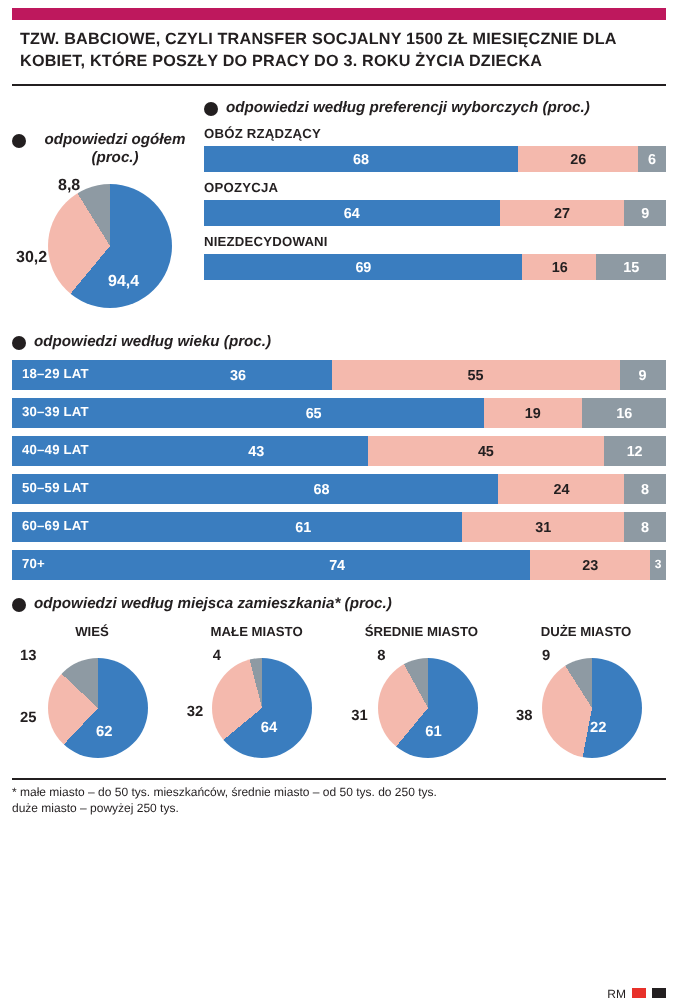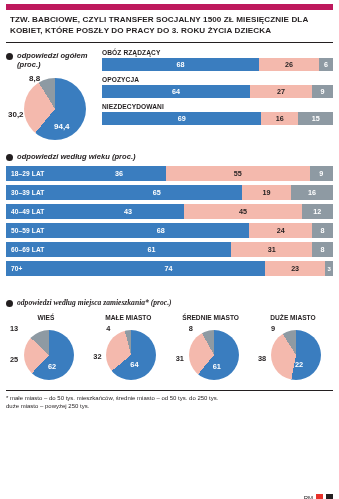--- a/index.html
+++ b/index.html
@@ -85,35 +85,39 @@
 
 <div class="page">
 
   <div class="title-bar">
     <div class="t">TZW. BABCIOWE, CZYLI TRANSFER SOCJALNY 1500 ZŁ MIESIĘCZNIE DLA KOBIET, KTÓRE POSZŁY DO PRACY DO 3. ROKU ŻYCIA DZIECKA</div>
   </div>
 
   <div class="top-block">
 
     <div class="top-left">
-      <div class="sec" style="margin-top:8px;">
+      <div class="sec" style="margin-top:22px;text-align:center;">
         <span class="bullet"></span>
         <span class="sec-txt">odpowiedzi ogółem (proc.)</span>
       </div>
 
       <div class="pie-wrap" style="height:74px;margin-top:4px;">
         <div class="pie" style="position:absolute;left:18px;top:4px;width:62px;height:62px;
                     background:conic-gradient(#3a7dbf 0deg 219.6deg, #f4b9ad 219.6deg 328.3deg, #8e9aa3 328.3deg 360deg);"></div>
         <span class="pie-lbl" style="left:23px;top:0px;">8,8</span>
         <span class="pie-lbl" style="left:2px;top:36px;">30,2</span>
         <span class="pie-lbl white" style="left:48px;top:48px;">94,4</span>
       </div>
     </div>
 
     <div class="top-right">
+      <div class="sec" style="margin-top:6px;">
+        <span class="bullet"></span>
+        <span class="sec-txt">odpowiedzi według preferencji wyborczych (proc.)</span>
+      </div>
 
       <div style="margin-top:6px;">
 
         <div>
           <div class="rowlabel">OBÓZ RZĄDZĄCY</div>
           <div class="bar">
             <div class="seg blue" style="width:68%">68</div>
             <div class="seg pink" style="width:26%">26</div>
             <div class="seg grey" style="width:6%">6</div>
           </div>
@@ -197,21 +201,21 @@
       <div class="agelbl">70+</div>
       <div class="agebars">
         <div class="seg blue" style="width:74%">74</div>
         <div class="seg pink" style="width:23%">23</div>
         <div class="seg grey" style="width:3%;font-size:6px">3</div>
       </div>
     </div>
 
   </div>
 
-  <div class="sec" style="margin-top:22px;font-family:Liberation Serif, serif;">
+  <div class="sec" style="margin-top:7px;">
     <span class="bullet"></span>
     <span class="sec-txt">odpowiedzi według miejsca zamieszkania* (proc.)</span>
   </div>
 
   <div class="pies4">
 
     <div class="pcol">
       <div class="pcap">WIEŚ</div>
       <div class="pbox">
         <div class="pie" style="position:absolute;left:16px;top:6px;width:50px;height:50px;

